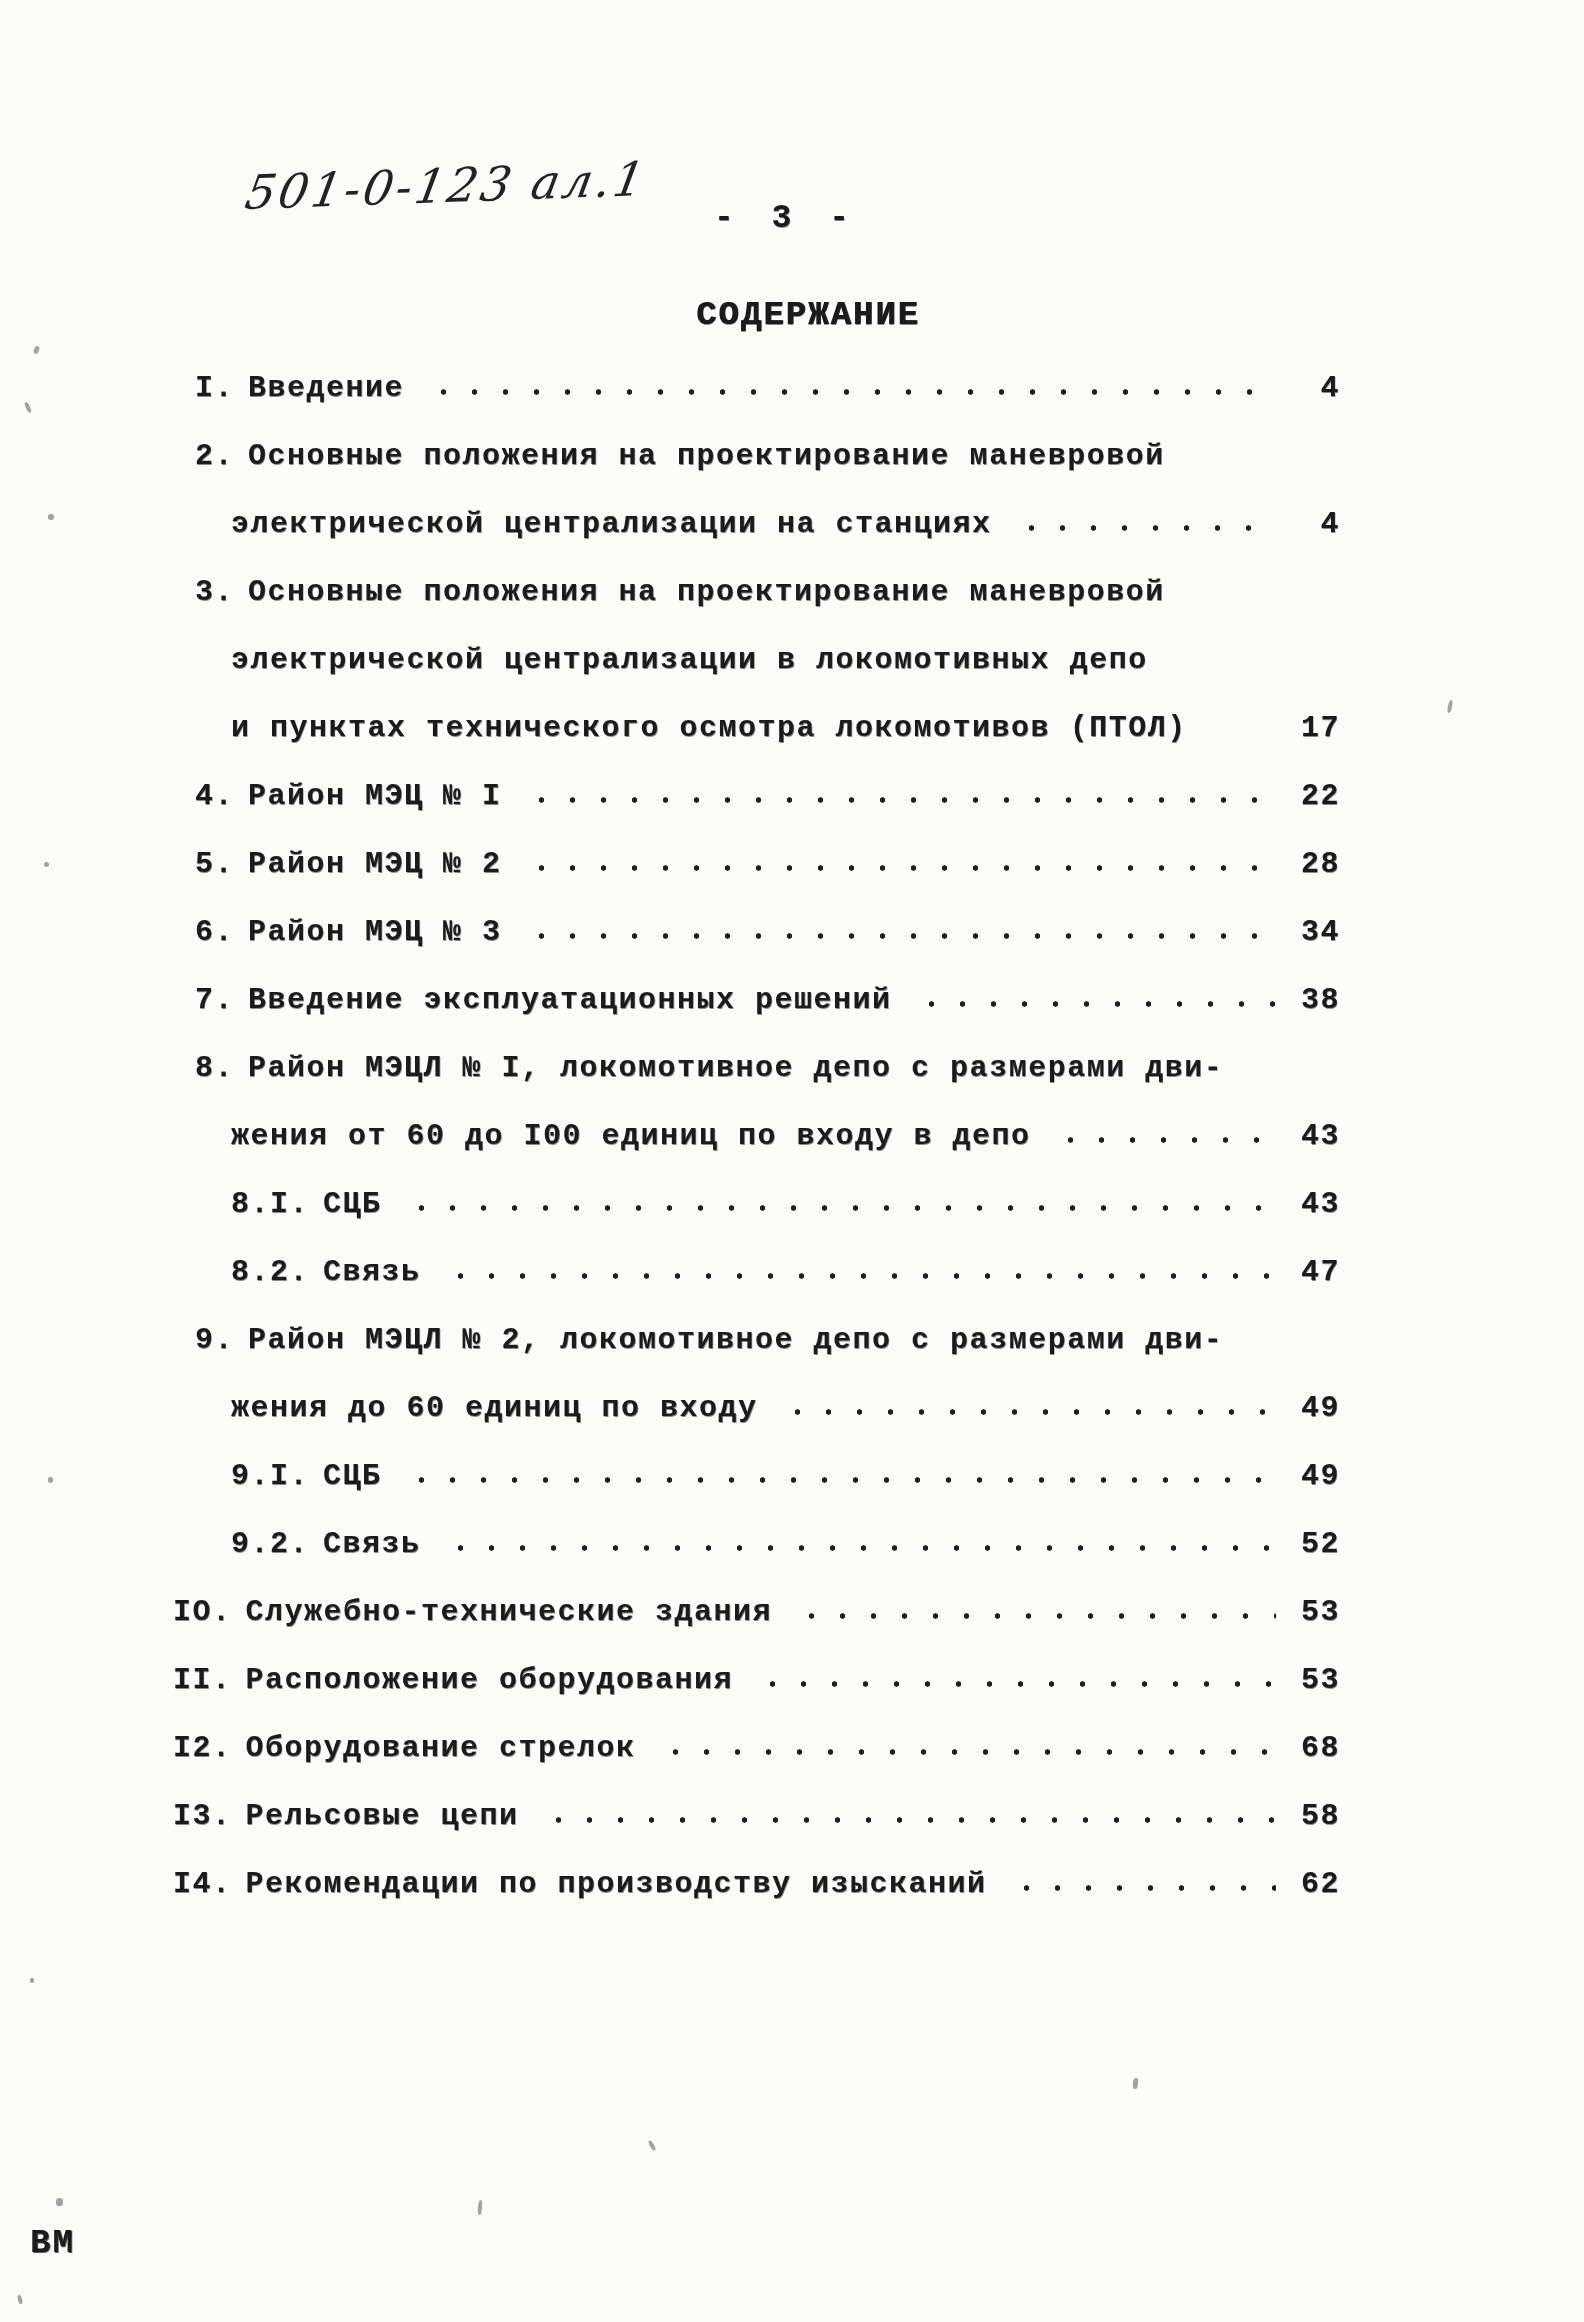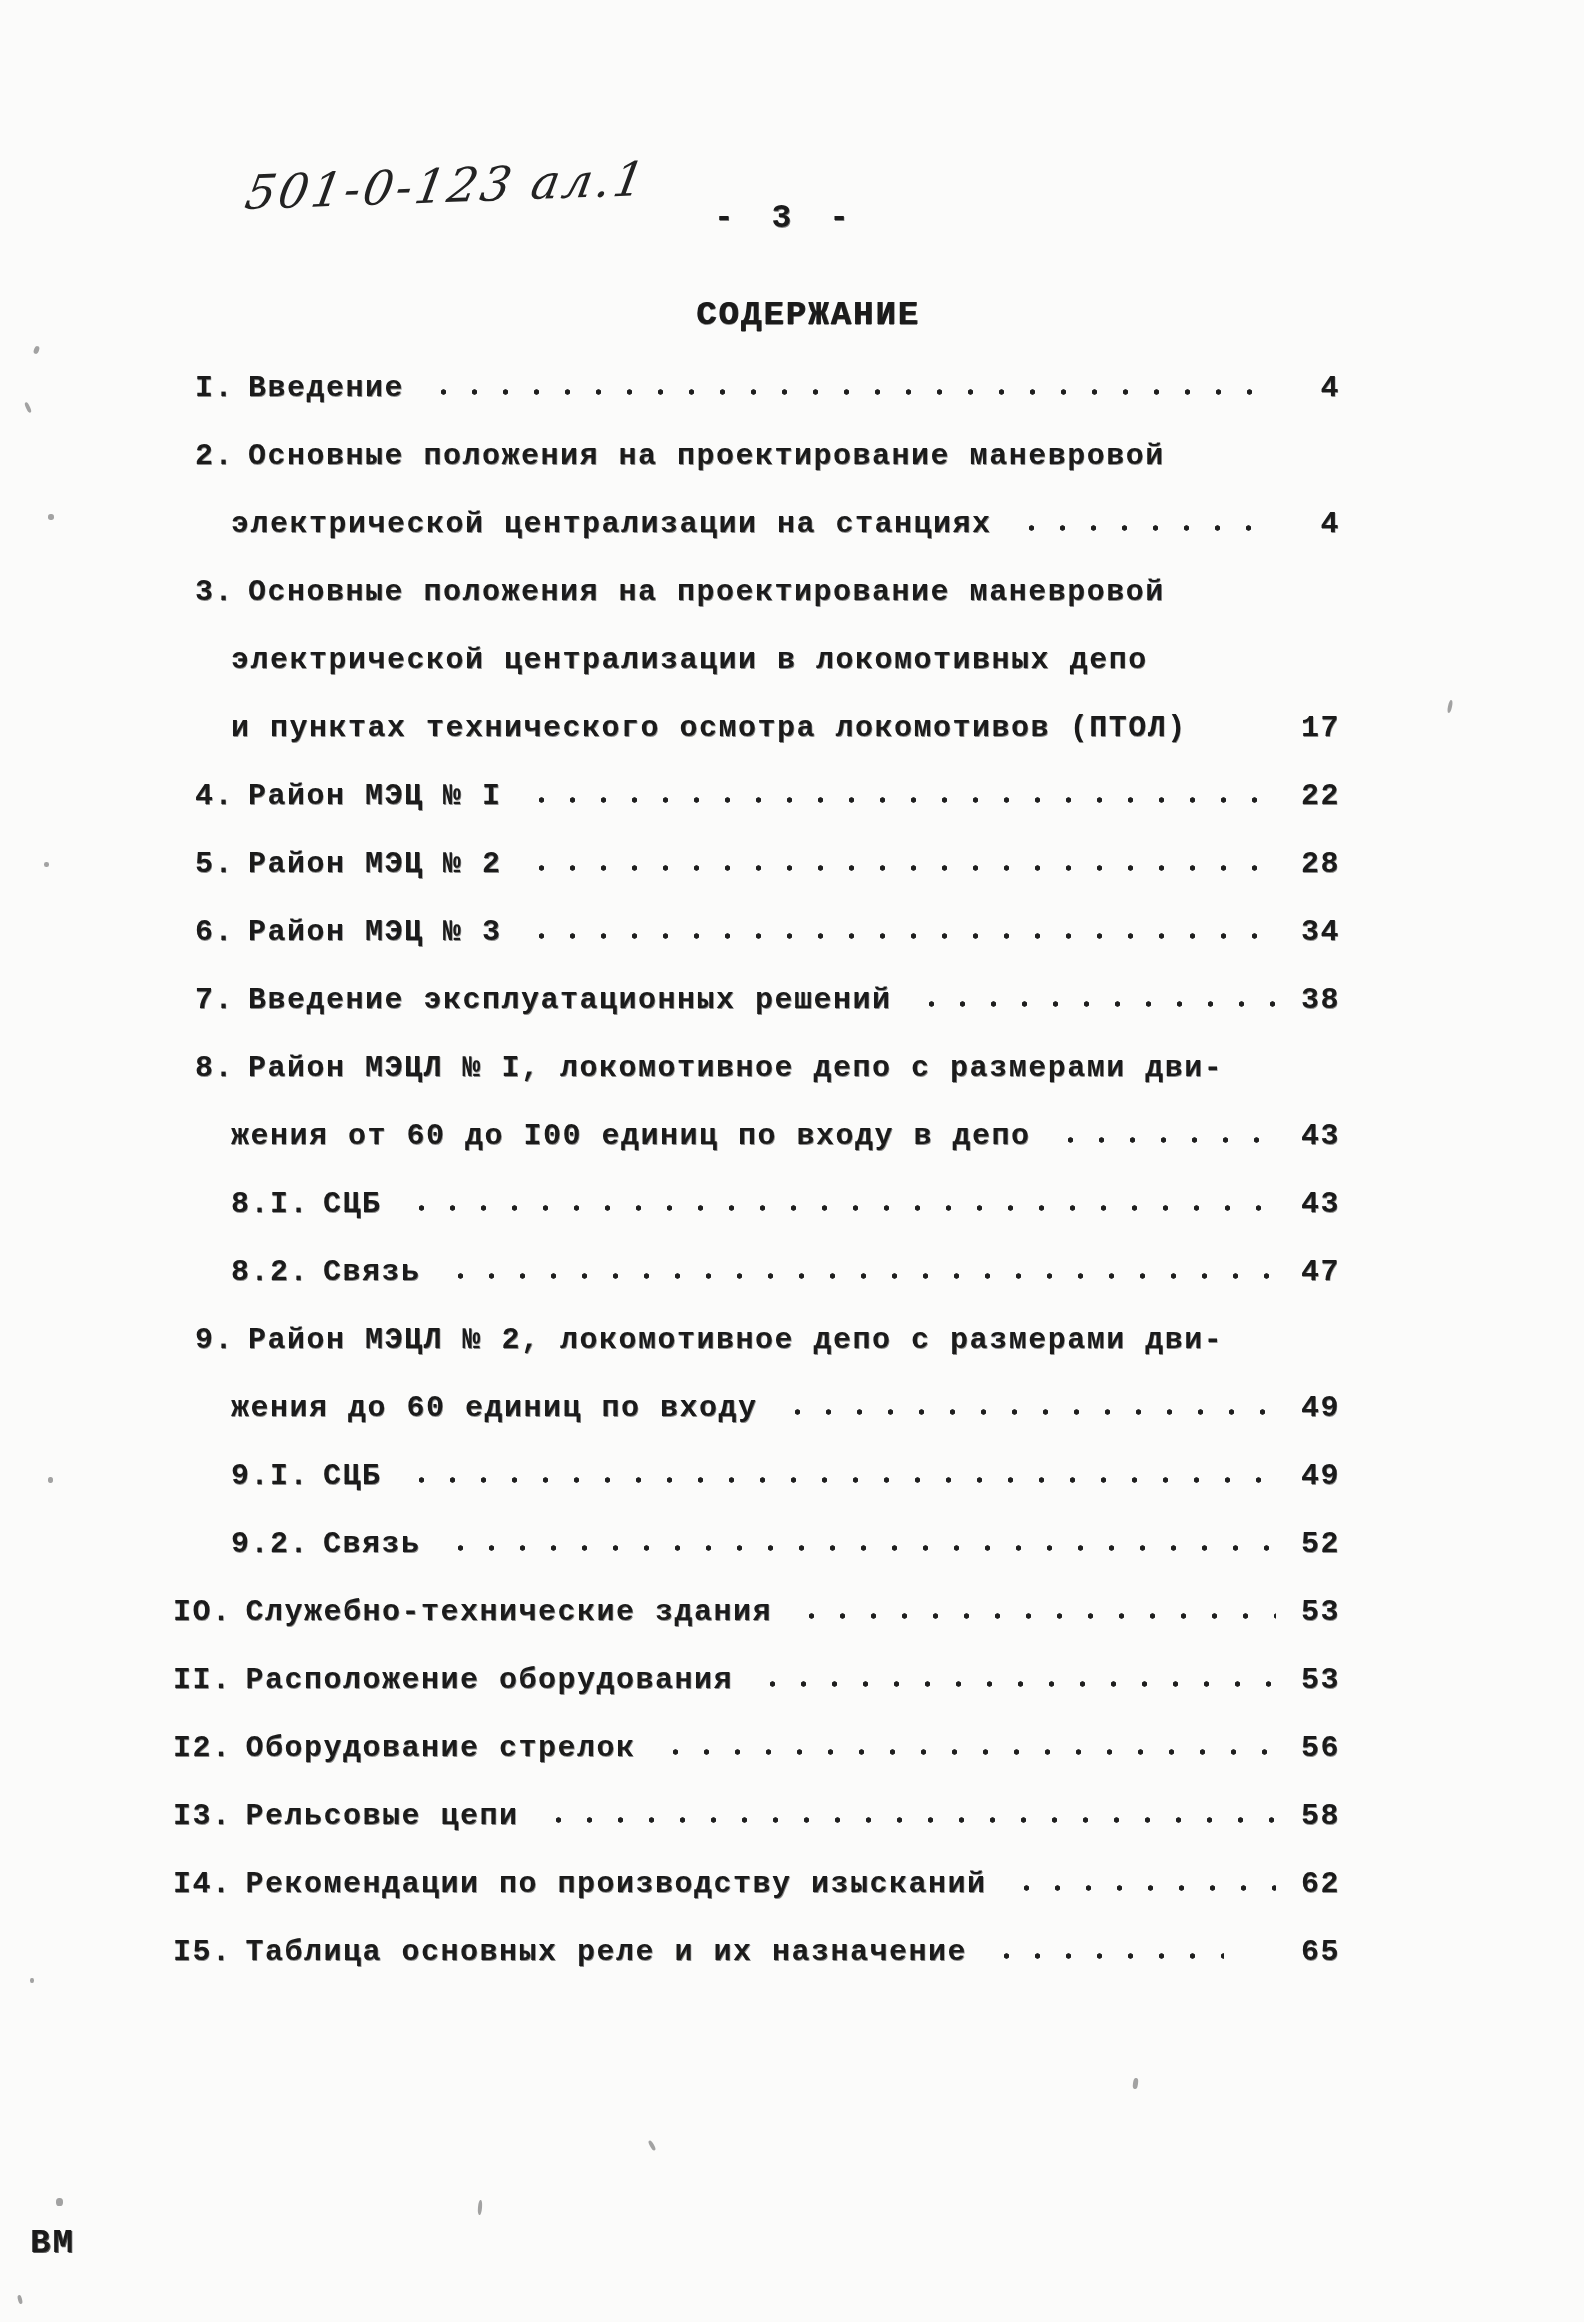--- a/index.html
+++ b/index.html
@@ -92,24 +92,23 @@
       <div class="toc-row indent-num"><span class="label">8.</span><span class="text">Район МЭЦЛ № I, локомотивное депо с размерами дви-</span></div>
       <div class="toc-row indent-cont"><span class="text">жения от 60 до I00 единиц по входу в депо</span><span class="dots"></span><span class="pagenum">43</span></div>
       <div class="toc-row indent-sub"><span class="label">8.I.</span><span class="text">СЦБ</span><span class="dots"></span><span class="pagenum">43</span></div>
       <div class="toc-row indent-sub"><span class="label">8.2.</span><span class="text">Связь</span><span class="dots"></span><span class="pagenum">47</span></div>
       <div class="toc-row indent-num"><span class="label">9.</span><span class="text">Район МЭЦЛ № 2, локомотивное депо с размерами дви-</span></div>
       <div class="toc-row indent-cont"><span class="text">жения до 60 единиц по входу</span><span class="dots"></span><span class="pagenum">49</span></div>
       <div class="toc-row indent-sub"><span class="label">9.I.</span><span class="text">СЦБ</span><span class="dots"></span><span class="pagenum">49</span></div>
       <div class="toc-row indent-sub"><span class="label">9.2.</span><span class="text">Связь</span><span class="dots"></span><span class="pagenum">52</span></div>
       <div class="toc-row indent-num"><span class="label wide">IO.</span><span class="text">Служебно-технические здания</span><span class="dots"></span><span class="pagenum">53</span></div>
       <div class="toc-row indent-num"><span class="label wide">II.</span><span class="text">Расположение оборудования</span><span class="dots"></span><span class="pagenum">53</span></div>
-      <div class="toc-row indent-num"><span class="label wide">I2.</span><span class="text">Оборудование стрелок</span><span class="dots"></span><span class="pagenum">56</span></div>
+      <div class="toc-row indent-num"><span class="label wide">I2.</span><span class="text">Оборудование стрелок</span><span class="dots"></span><span class="pagenum">68</span></div>
       <div class="toc-row indent-num"><span class="label wide">I3.</span><span class="text">Рельсовые цепи</span><span class="dots"></span><span class="pagenum">58</span></div>
       <div class="toc-row indent-num"><span class="label wide">I4.</span><span class="text">Рекомендации по производству изысканий</span><span class="dots"></span><span class="pagenum">62</span></div>
-      <div class="toc-row indent-num page-gap"><span class="label wide">I5.</span><span class="text">Таблица основных реле и их назначение</span><span class="dots"></span><span class="pagenum">65</span></div>
     </div>
 
   <div class="footer-mark">ВМ</div>
 
   <div class="speck" style="left:34px; top:346px; width:5px; height:8px; transform:rotate(20deg);"></div>
   <div class="speck" style="left:26px; top:402px; width:4px; height:11px; transform:rotate(-25deg);"></div>
   <div class="speck" style="left:48px; top:514px; width:6px; height:6px;"></div>
   <div class="speck" style="left:44px; top:862px; width:5px; height:5px;"></div>
   <div class="speck" style="left:48px; top:1477px; width:5px; height:6px;"></div>
   <div class="speck" style="left:1448px; top:700px; width:4px; height:13px; transform:rotate(12deg);"></div>

